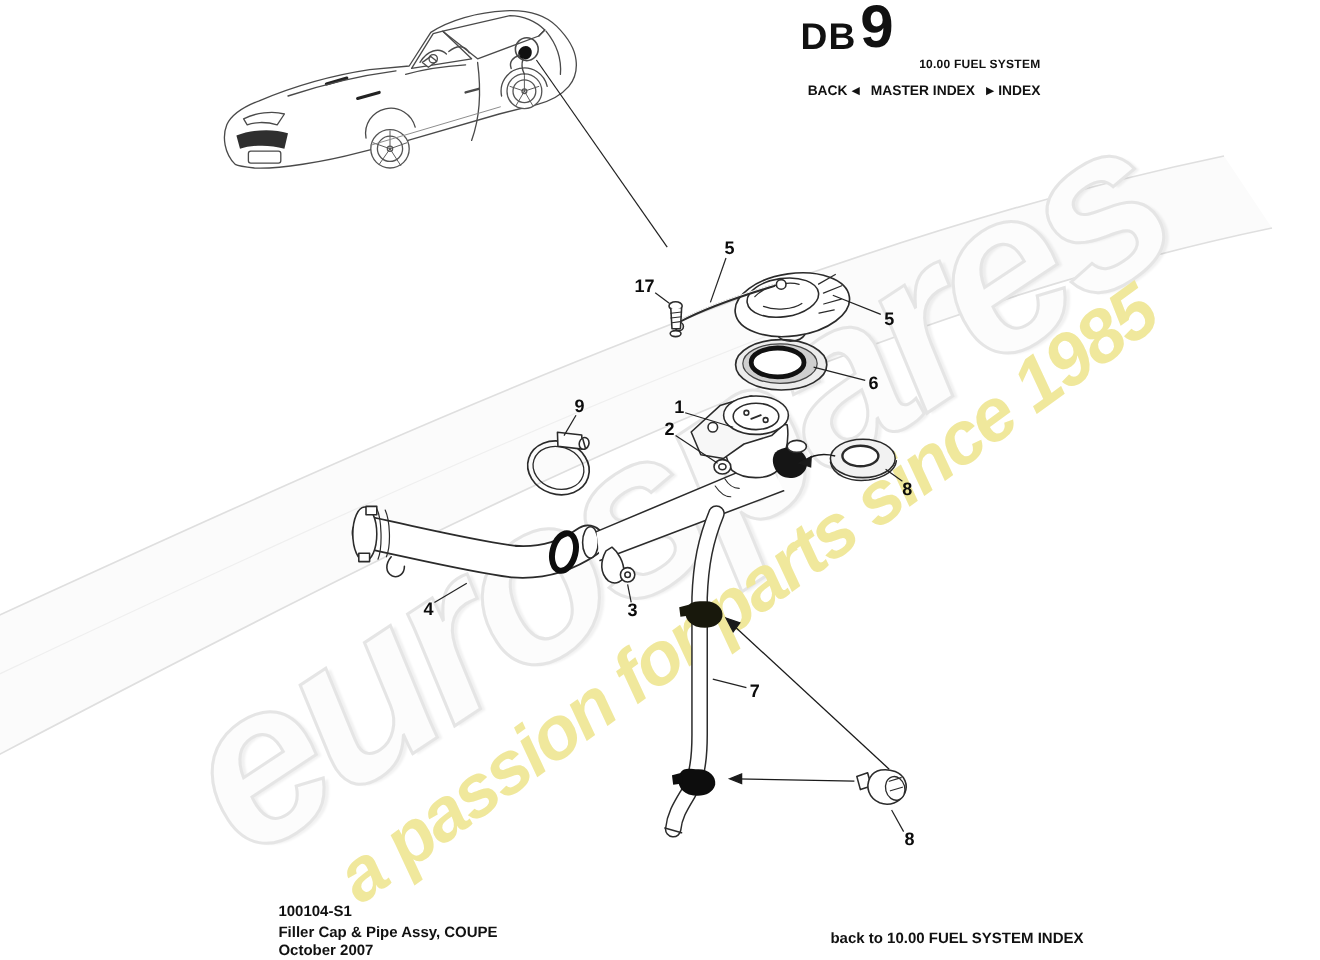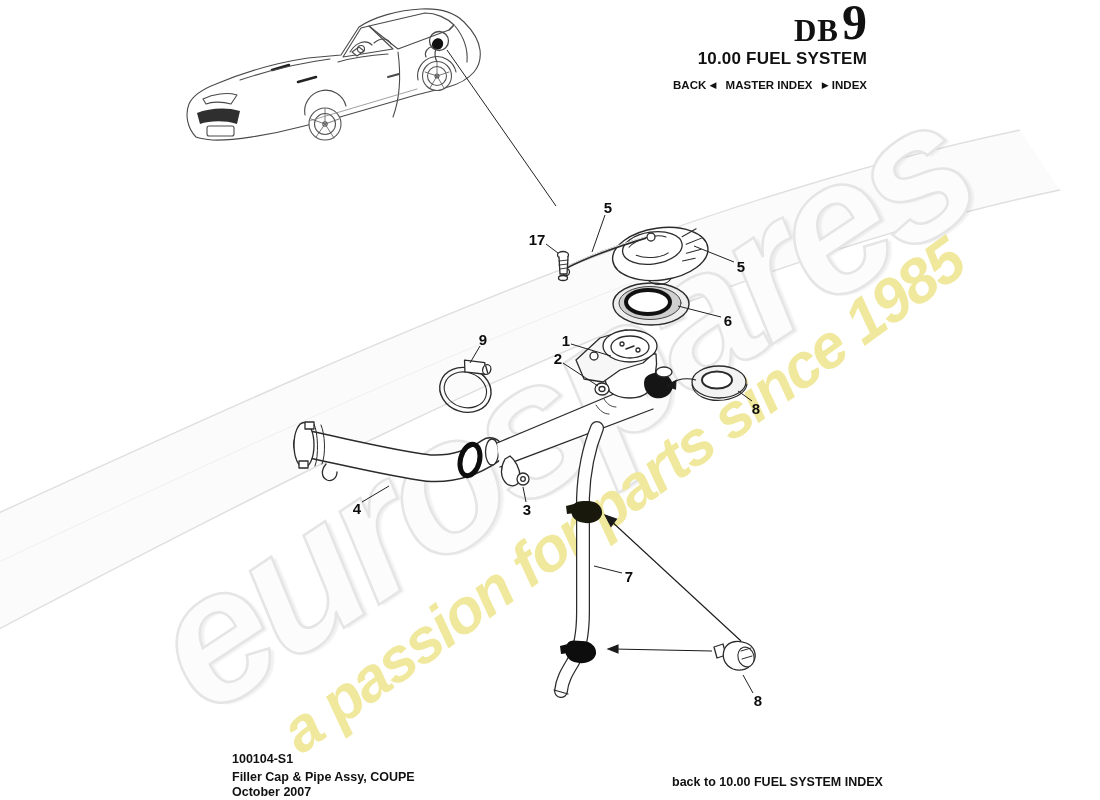--- a/index.html
+++ b/index.html
@@ -21,31 +21,31 @@
     left:72px;top:455px;width:1100px;height:80px;
     display:flex;align-items:center;justify-content:center;
     transform:rotate(-36deg);
     font-size:62px;font-weight:bold;font-style:italic;letter-spacing:-2px;
     color:#f0e89c;white-space:nowrap;z-index:3;pointer-events:none;
   }
   #swoosh{left:0;top:0;z-index:1;}
   #diagram{left:0;top:0;z-index:4;}
   
   #hdr{top:0;right:233px;text-align:right;z-index:6;}
-  #logo{display:flex;align-items:flex-end;justify-content:flex-end;line-height:0.9;font-family:Liberation Serif, serif;}
+  #logo{display:flex;align-items:flex-end;line-height:0.9;}
   #logo .db{font-size:31px;font-weight:bold;letter-spacing:1px;}
   #logo .nine{font-size:50px;font-weight:bold;margin-left:3px;}
-  #section-title{font-size:17px;font-weight:bold;margin-top:4px;letter-spacing:0.2px;}
+  #section-title{font-size:10px;font-weight:bold;margin-top:4px;letter-spacing:0.2px;}
   #hdr-nav{font-size:11.5px;font-weight:bold;margin-top:10px;white-space:nowrap;}
   #hdr-nav .navlink{cursor:pointer;margin-left:6px;}
   #hdr-nav .arr{font-size:9px;vertical-align:1px;}
   
   #ftr-left{left:232px;top:752px;z-index:6;font-size:12.5px;font-weight:bold;line-height:1.15;}
   #ftr-left .dwg{margin-bottom:4px;}
-  #ftr-right{left:672px;top:775px;z-index:6;font-size:12.5px;font-weight:bold;cursor:pointer;}
+  #ftr-right{left:692px;top:775px;z-index:6;font-size:12.5px;font-weight:bold;cursor:pointer;}
   
   #callout-layer{left:0;top:0;width:1100px;height:800px;z-index:5;}
   .callout{position:absolute;transform:translate(-50%,-50%);
            font-size:15px;font-weight:bold;color:#0c0c0c;cursor:pointer;}
 </style>
 </head>
 <body>
 
 <div id="page">
 

